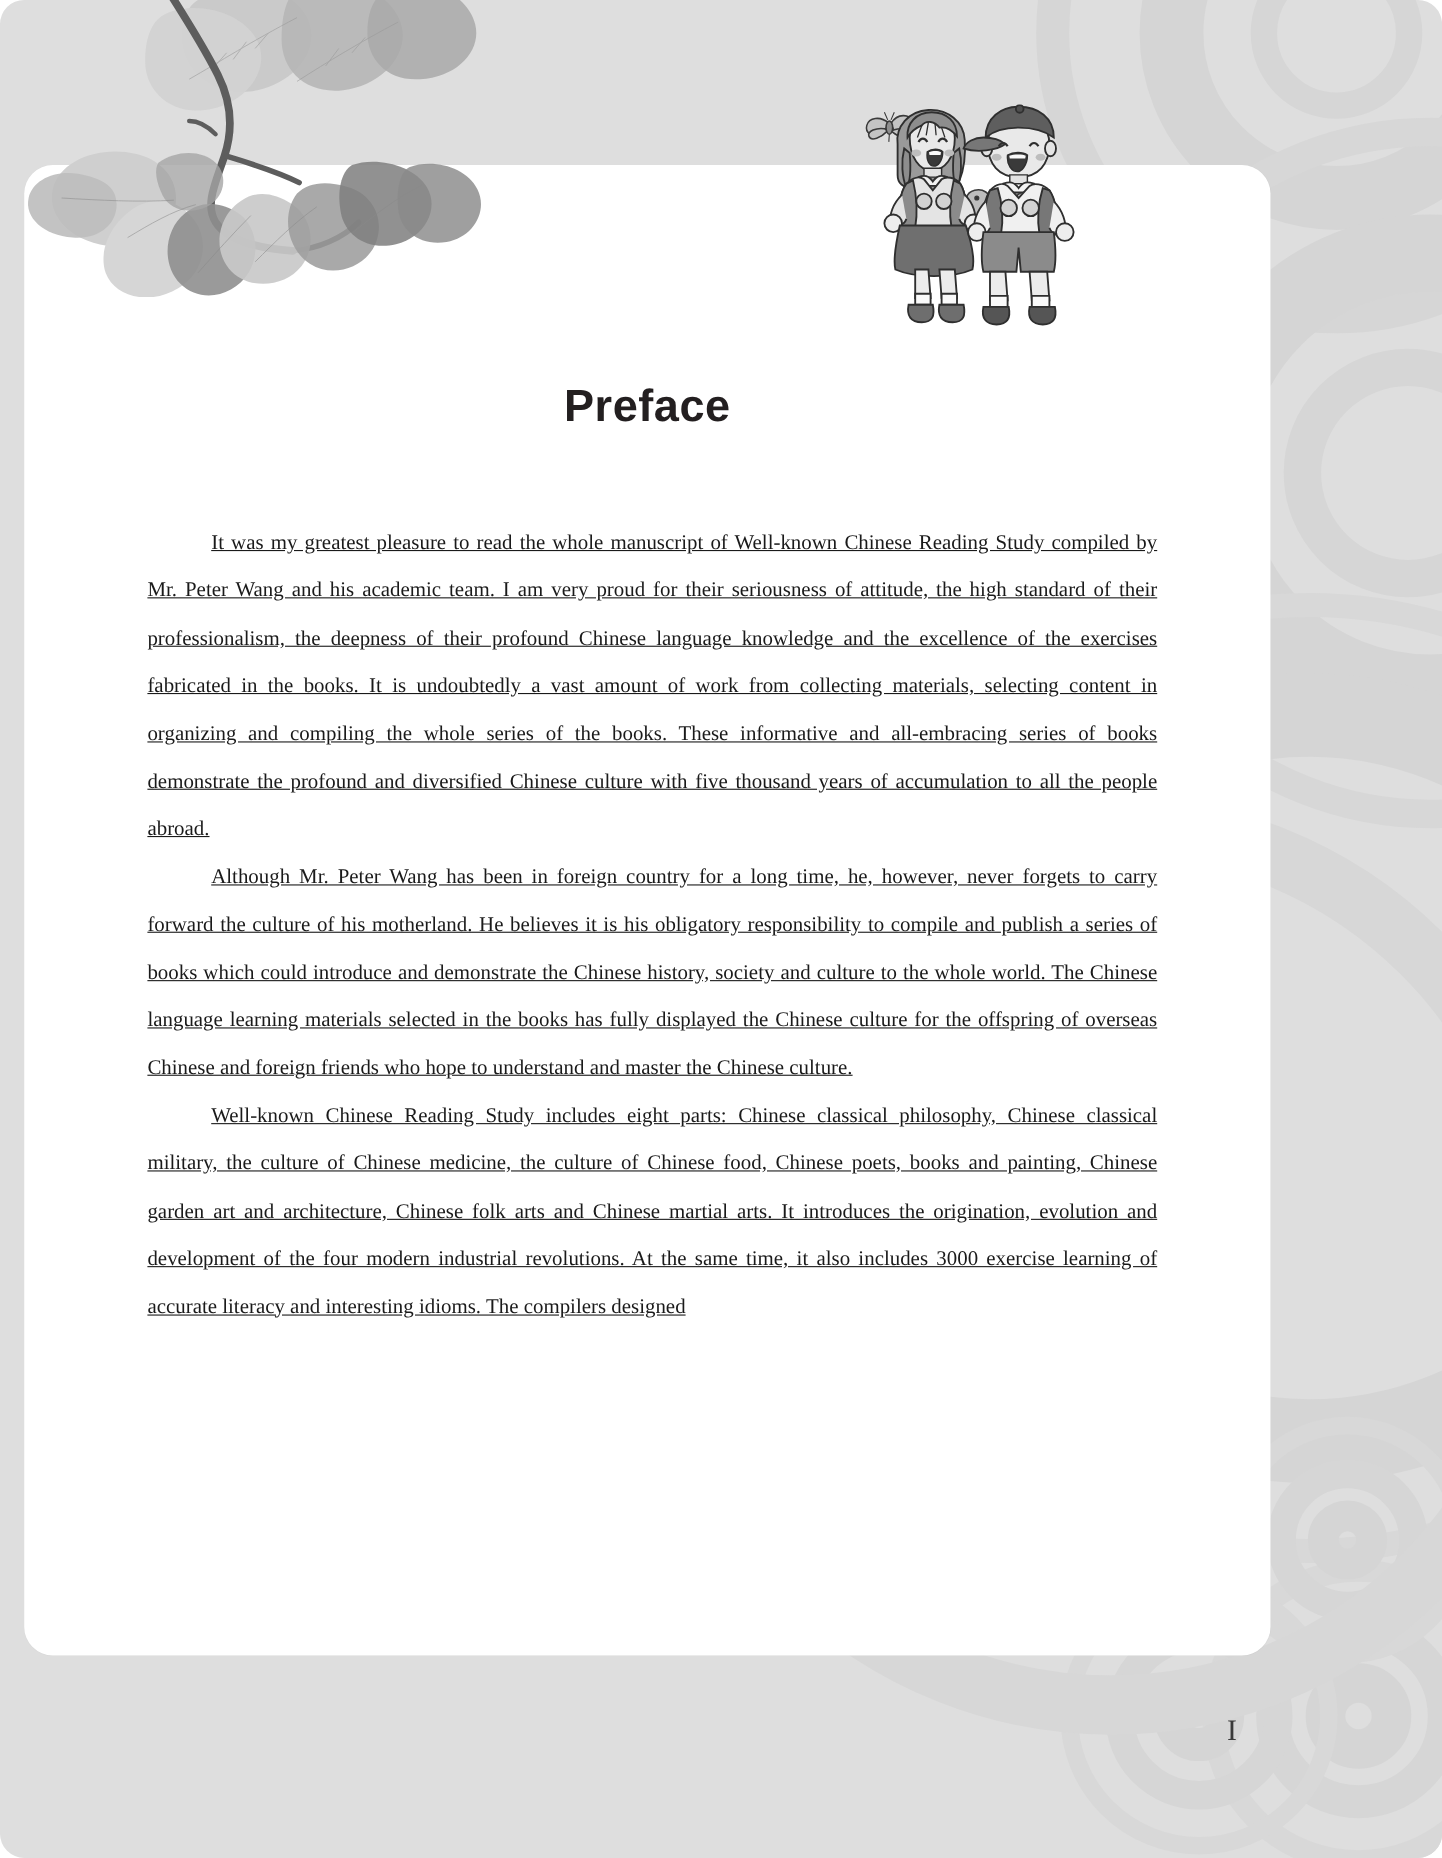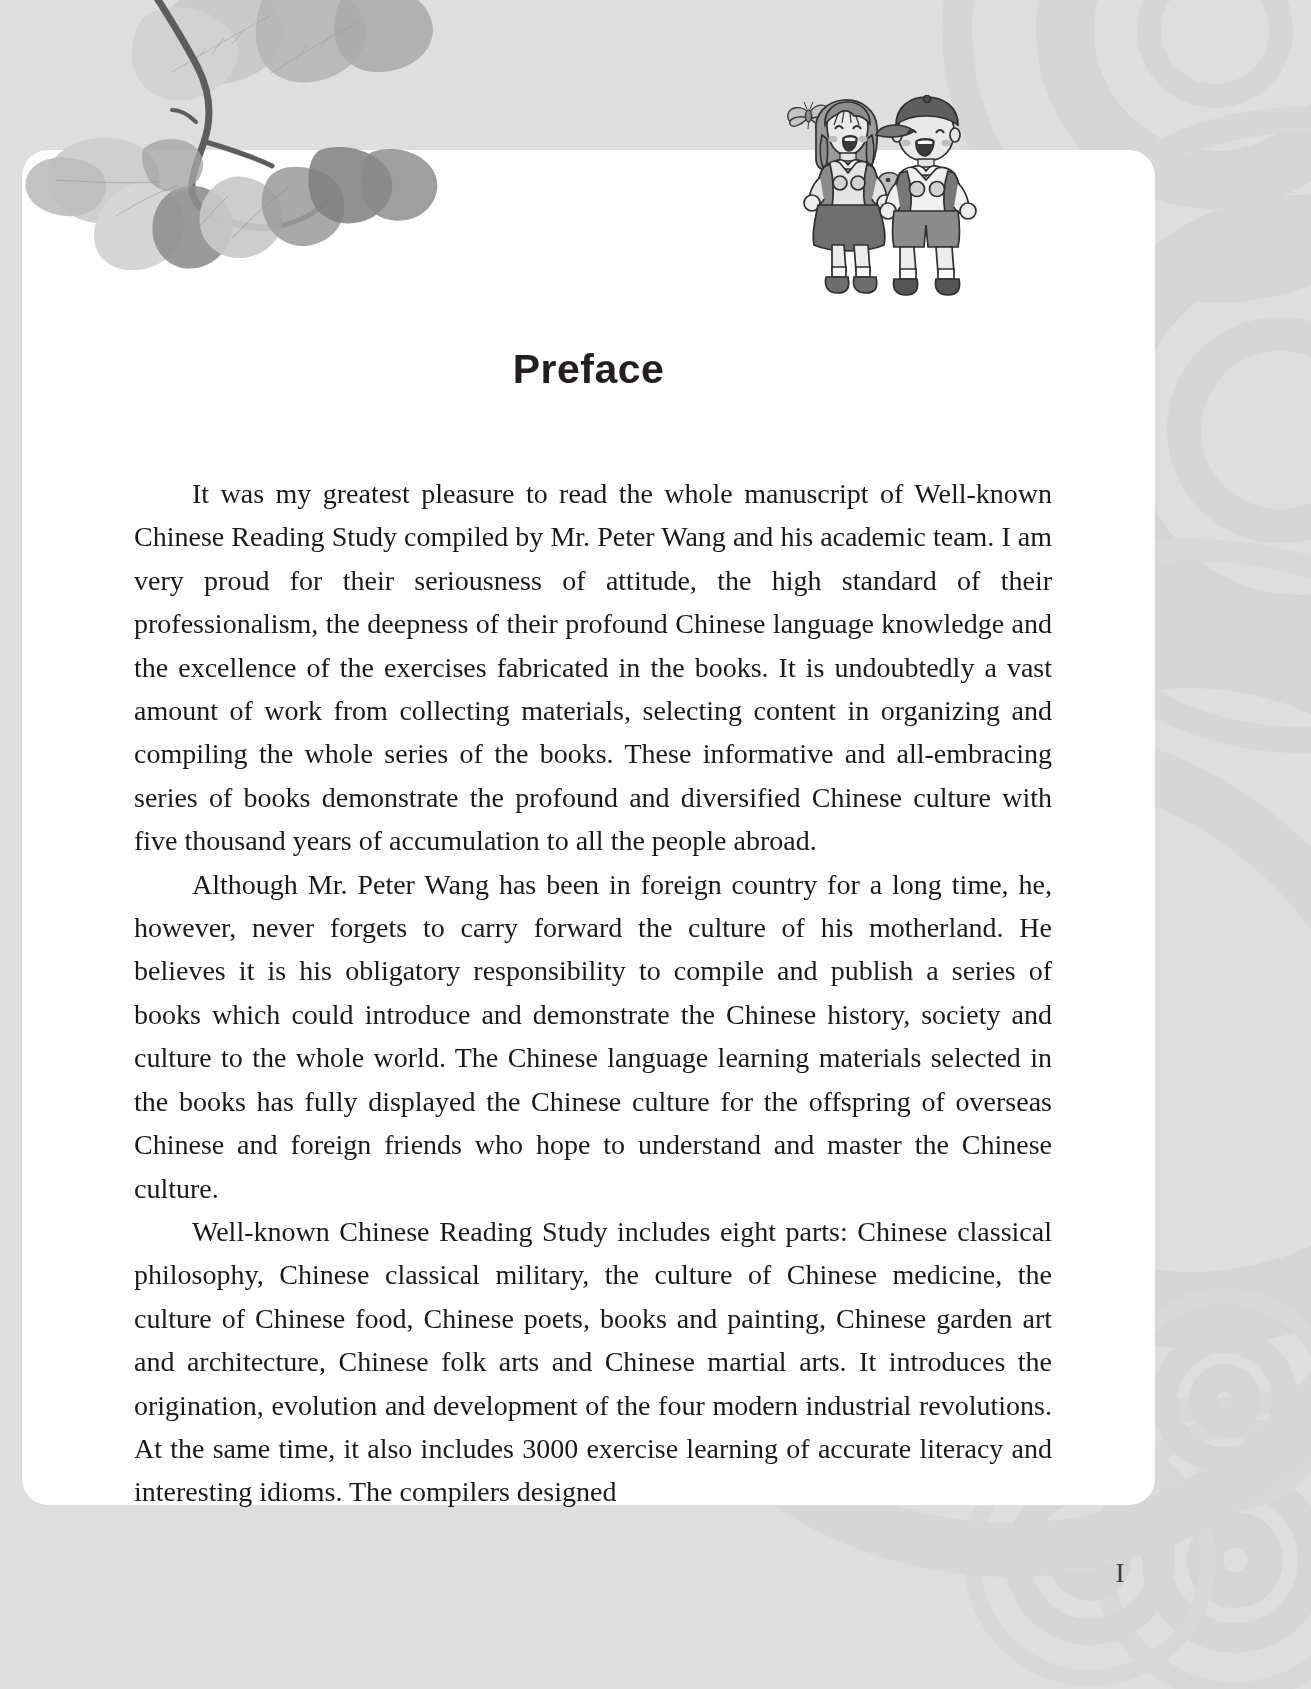--- a/index.html
+++ b/index.html
@@ -7,20 +7,21 @@
     padding: 0;
     background: #ffffff;
   }
   #page {
     position: relative;
     width: 1311px;
     height: 1689px;
     overflow: hidden;
     background: #dedede;
     font-family: "Liberation Serif", serif;
+    border-radius: 22px;
   }
 
   
   #bg-rings {
     position: absolute;
     inset: 0;
     width: 1311px;
     height: 1689px;
     pointer-events: none;
   }
@@ -51,25 +52,26 @@
     color: #231f20;
   }
 
   
   #body-text {
     position: absolute;
     left: 112px;
     top: 322px;
     width: 918px;
     font-family: "Liberation Serif", serif;
-    font-size: 28px;
+    font-size: 19px;
     line-height: 43.4px;
     color: #1a1a1a;
     text-align: justify;
     text-justify: inter-word;
+    text-decoration: underline;
   }
   #body-text p {
     margin: 0;
     text-indent: 58px;
   }
 
   
   #page-number {
     position: absolute;
     left: 1100px;

